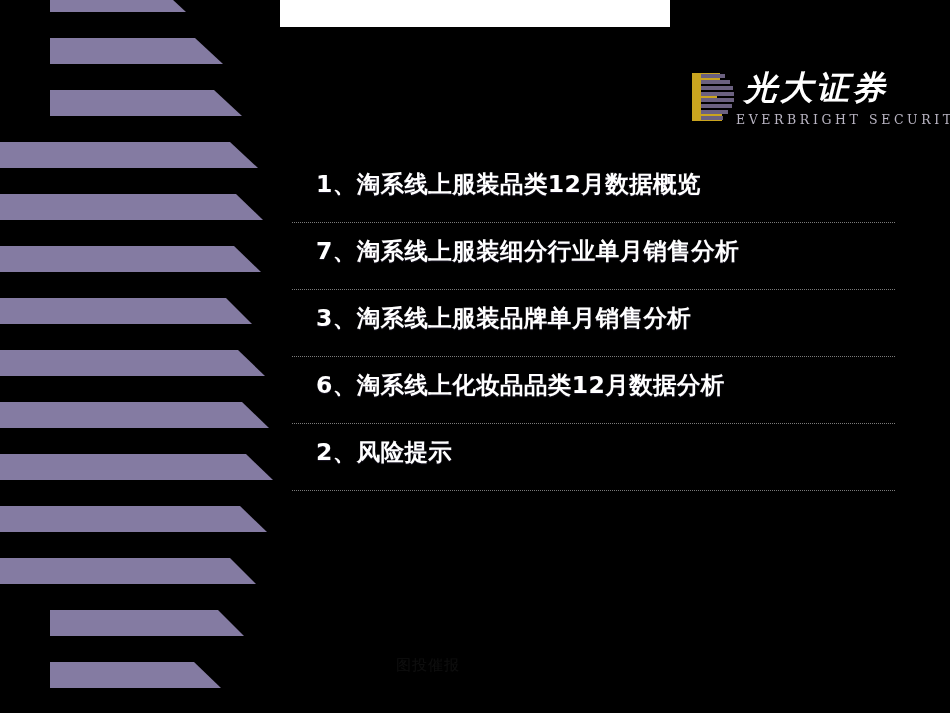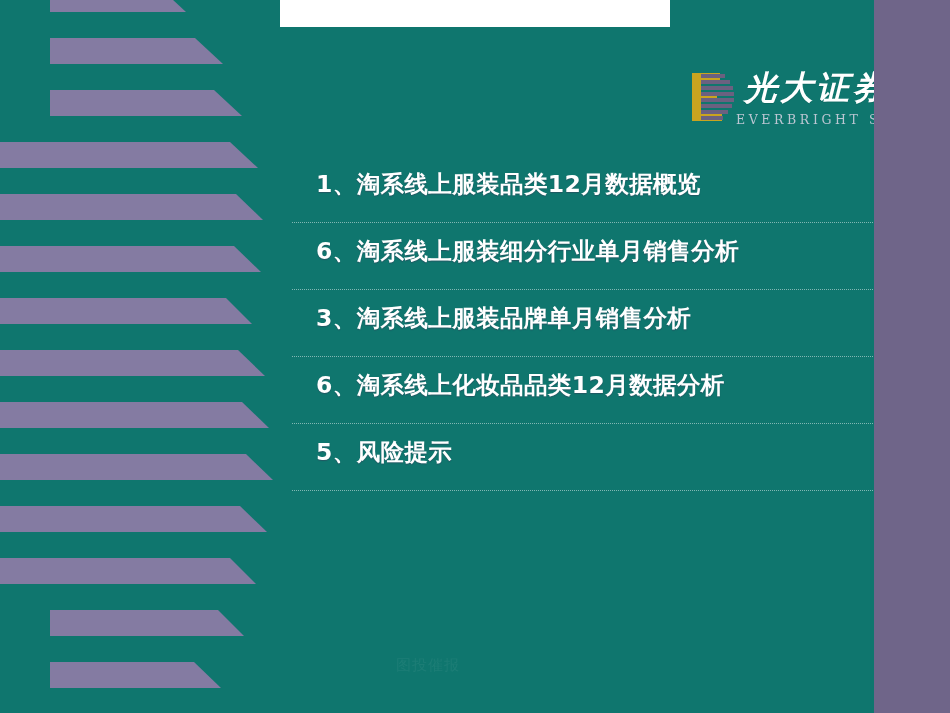--- a/index.html
+++ b/index.html
@@ -6,24 +6,24 @@
     margin: 0;
     padding: 0;
     background: #6f6589;
   }
   body {
     font-family: "Liberation Sans", "DejaVu Sans", sans-serif;
   }
 
   .slide {
     position: relative;
-    width: 874px;
+    width: 950px;
     height: 713px;
     overflow: hidden;
-    background: #0f766e;
+    background: #000000;
     text-decoration: underline;
   }
 
   
   .bg-mark {
     position: absolute;
     left: -10px;
     top: -14px;
     width: 300px;
     height: 740px;
@@ -180,32 +180,32 @@
     <div class="logo-en">EVERBRIGHT SECURITIES</div>
   </div>
 
   <div class="agenda">
 
     <div class="agenda-row">
       <div class="agenda-text">1、淘系线上服装品类12月数据概览</div>
     </div>
 
     <div class="agenda-row">
-      <div class="agenda-text">6、淘系线上服装细分行业单月销售分析</div>
+      <div class="agenda-text">7、淘系线上服装细分行业单月销售分析</div>
     </div>
 
     <div class="agenda-row">
       <div class="agenda-text">3、淘系线上服装品牌单月销售分析</div>
     </div>
 
     <div class="agenda-row">
       <div class="agenda-text">6、淘系线上化妆品品类12月数据分析</div>
     </div>
 
     <div class="agenda-row">
-      <div class="agenda-text">5、风险提示</div>
+      <div class="agenda-text">2、风险提示</div>
     </div>
 
   </div>
 
   <div class="watermark">图投催报</div>
 
 </div>
 
 </body></html>

